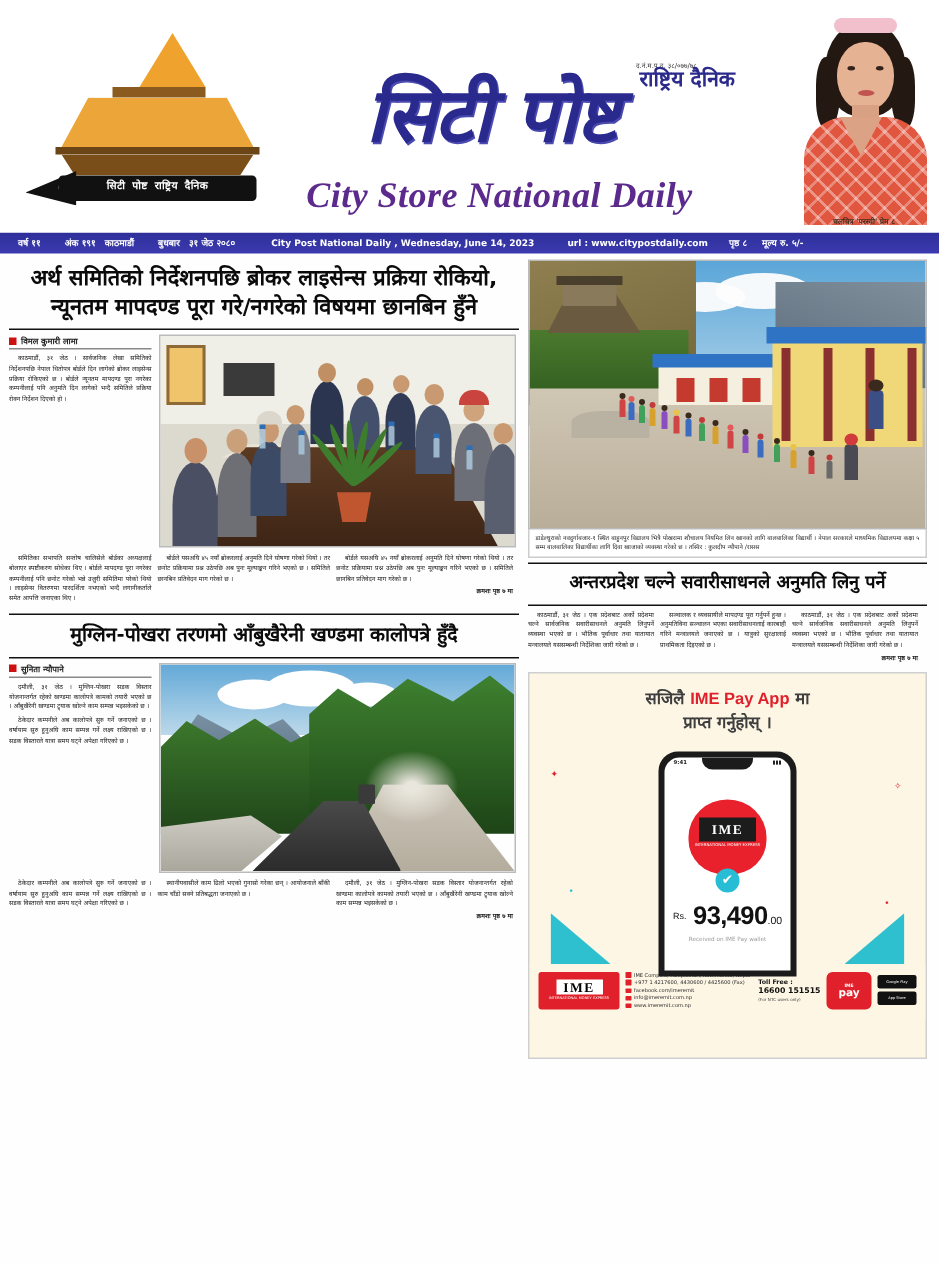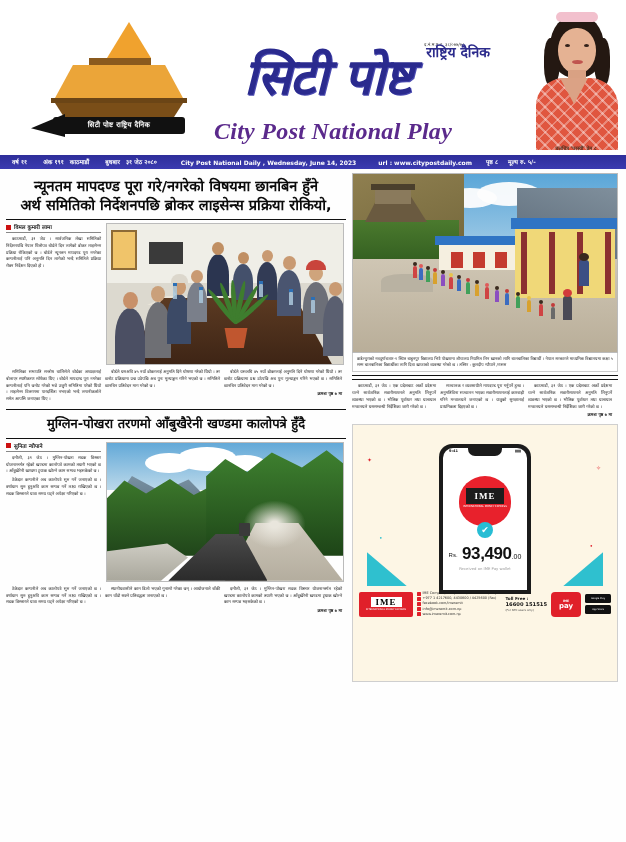--- a/index.html
+++ b/index.html
@@ -6,21 +6,21 @@
   html, body {
     width: 626px; height: 842px;
     font-family: "DejaVu Sans", "Liberation Sans", sans-serif;
     background: #ffffff; overflow: hidden;
   }
   .page { position: relative; width: 626px; height: 842px; background: #fefefe; }
 
   
   .masthead { position: relative; height: 155px; background: #ffffff; overflow: hidden; }
 
-  .logo-mark { position: absolute; left: 49px; top: 22px; width: 145px; height: 115px; }
+  .logo-mark { position: absolute; left: 35px; top: 22px; width: 145px; height: 115px; font-family: Liberation Mono, monospace; }
   .stupa-tip { position: absolute; left: 58px; top: 0px; width: 0; height: 0;
       border-left: 22px solid transparent; border-right: 22px solid transparent;
       border-bottom: 36px solid #f0a22e; }
   .stupa-band { position: absolute; left: 40px; top: 36px; width: 62px; height: 7px; background:#8a5a1e; }
   .stupa-trap { position: absolute; left: 6px; top: 43px; width: 128px; height: 33px;
       background: #eba539; clip-path: polygon(14% 0, 86% 0, 100% 100%, 0% 100%); }
   .stupa-base1 { position: absolute; left: 2px; top: 76px; width: 136px; height: 5px; background:#6b4516; }
   .stupa-base2 { position: absolute; left: 6px; top: 81px; width: 128px; height: 14px;
       background:#7a4e18; clip-path: polygon(0 0, 100% 0, 93% 100%, 7% 100%); }
   .pen-bar { position: absolute; left: 4px; top: 95px; width: 132px; height: 17px;
@@ -254,21 +254,21 @@
       <div class="pen-bar">
           <span>सिटी पोष्ट राष्ट्रिय दैनिक</span>
         </div>
     </div>
 
     <div class="title-block">
       <div class="reg-no">द.नं.म.प.द.
 ३८/०७७/७८</div>
       <div class="rastriya">राष्ट्रिय दैनिक</div>
       <div class="np-title">सिटी पोष्ट</div>
-      <div class="en-title">City Post National Play</div>
+      <div class="en-title">City Store National Daily</div>
     </div>
 
     <div class="portrait">
       <div class="p-bg"></div>
       <div class="p-hair"></div>
       <div class="p-hairside"></div>
       <div class="p-hairside2"></div>
       <div class="p-hairband"></div>
       <div class="p-face"></div>
       <div class="p-eye l"></div>
@@ -301,22 +301,22 @@
     <span style="width:10px"></span>
     <span class="seg">मूल्य रु. ५/-</span>
   </div>
 
   <div class="content">
     <div class="cols">
 
       <div class="left-col">
 
         <div class="headline h-main">
+          <div>अर्थ समितिको निर्देशनपछि ब्रोकर लाइसेन्स प्रक्रिया रोकियो,</div>
           <div>न्यूनतम मापदण्ड पूरा गरे/नगरेको विषयमा छानबिन हुँने</div>
-          <div>अर्थ समितिको निर्देशनपछि ब्रोकर लाइसेन्स प्रक्रिया रोकियो,</div>
         </div>
         <div class="rule-thick"></div>
 
         <div style="display:flex; gap:5px; margin-top:3px;">
           <div style="width:95px;">
             <div class="byline">
               <span class="sq"></span>
               <span class="nm">विमल कुमारी लामा</span>
             </div>
             <div class="tcol" style="width:95px;">
@@ -495,37 +495,42 @@
           <div class="sk-kidhead" style="left:198px; top:129px; background:#c23b3b;"></div>
           <div style="position:absolute; left:210px; top:122px; width:9px; height:24px; background:#4a4a55; border-radius:3px 3px 0 0;"></div>
           <div style="position:absolute; left:210px; top:115px; width:9px; height:8px; background:#d23b3b; border-radius:50%;"></div>
           <div style="position:absolute; left:226px; top:86px; width:10px; height:26px; background:#3b4f84; border-radius:3px 3px 0 0;"></div>
           <div style="position:absolute; left:226px; top:79px; width:10px; height:8px; background:#3a2a1e; border-radius:50%;"></div>
         </div>
         <div class="caption">डाडेल्धुराको नवदुर्गाबजार-१ स्थित बाहुनपुर विद्यालय भित्रै पोखरामा शौचालय नियमित लिन खानको लागि बालबालिका विद्यार्थी । नेपाल सरकारले माध्यमिक विद्यालयमा कक्षा ५ सम्म बालबालिका विद्यार्थीका लागि दिवा खाजाको व्यवस्था गरेको छ । तस्विर : कुलदीप न्यौपाने /रासस</div>
 
         <div class="rule-thick" style="margin-top:3px;"></div>
 
+        <div class="headline" style="font-size:12px; padding:3px 0;">अन्तरप्रदेश चल्ने सवारीसाधनले अनुमति लिनु पर्ने</div>
         <div class="rule-thick"></div>
 
         <div class="colwrap" style="margin-top:3px;">
           <div class="tcol" style="width:84px;">
               <p>काठमाडौं, ३१ जेठ । एक प्रदेशबाट अर्को प्रदेशमा चल्ने सार्वजनिक सवारीसाधनले अनुमति लिनुपर्ने व्यवस्था भएको छ । भौतिक पूर्वाधार तथा यातायात मन्त्रालयले यससम्बन्धी निर्देशिका जारी गरेको छ ।</p>
             </div>
           <div class="tcol" style="width:84px;">
               <p>सञ्चालक र व्यवसायीले मापदण्ड पूरा गर्नुपर्ने हुन्छ । अनुमतिविना सञ्चालन भएका सवारीसाधनलाई कारबाही गरिने मन्त्रालयले जनाएको छ । यात्रुको सुरक्षालाई प्राथमिकता दिइएको छ ।</p>
             </div>
           <div class="tcol" style="width:84px;">
             <p>काठमाडौं, ३१ जेठ । एक प्रदेशबाट अर्को प्रदेशमा चल्ने सार्वजनिक सवारीसाधनले अनुमति लिनुपर्ने व्यवस्था भएको छ । भौतिक पूर्वाधार तथा यातायात मन्त्रालयले यससम्बन्धी निर्देशिका जारी गरेको छ ।</p>
             <div class="credit">क्रमशः पृष्ठ ७ मा</div>
           </div>
         </div>
 
         <div class="ad" style="margin-top:5px; height:258px;">
           <div class="ad-head">
+            <div class="ad-l2">
+              <span>सजिलै </span><span class="ime">IME Pay App</span><span> मा</span>
+            </div>
+            <div class="ad-l3">प्राप्त गर्नुहोस् ।</div>
           </div>
 
           <div class="ad-phonewrap">
             <div class="scatter" style="left:14px; top:18px; color:#e0202a;">✦</div>
             <div class="scatter" style="right:16px; top:26px; color:#e0202a;">✧</div>
             <div class="scatter" style="left:26px; top:96px; color:#2fc0cf;">•</div>
             <div class="scatter" style="right:24px; top:104px; color:#e0202a;">•</div>
             <div class="teal-l"></div>
             <div class="teal-r"></div>
 

